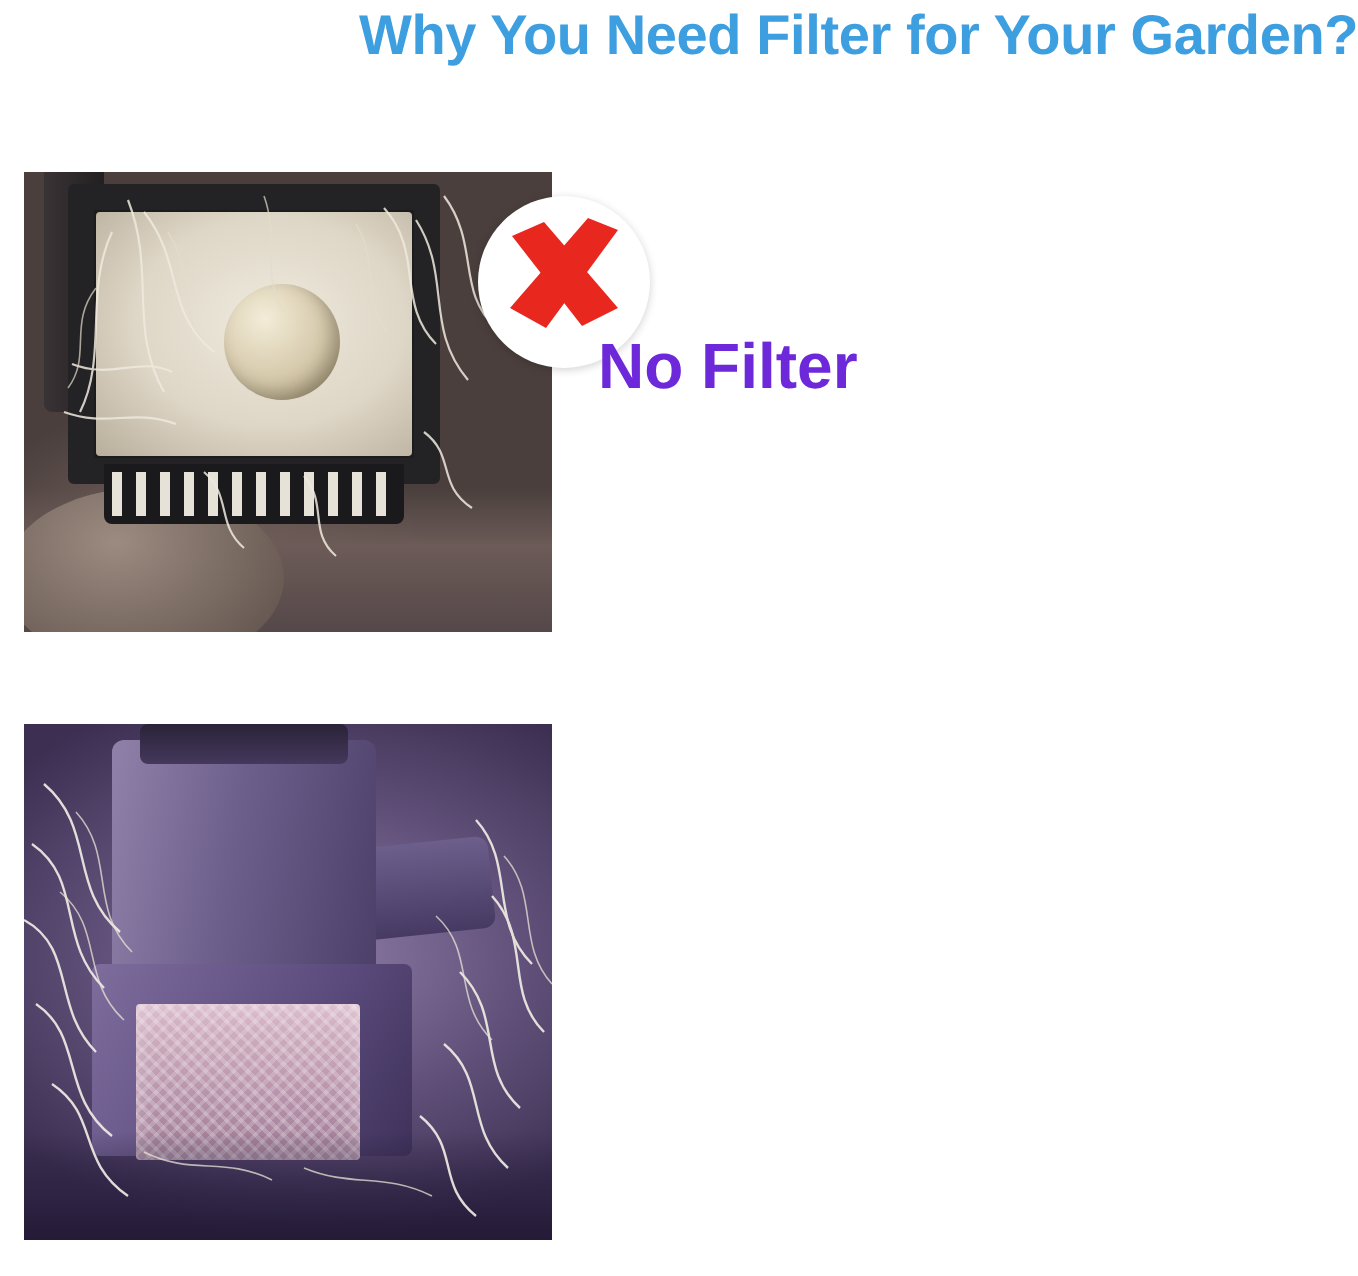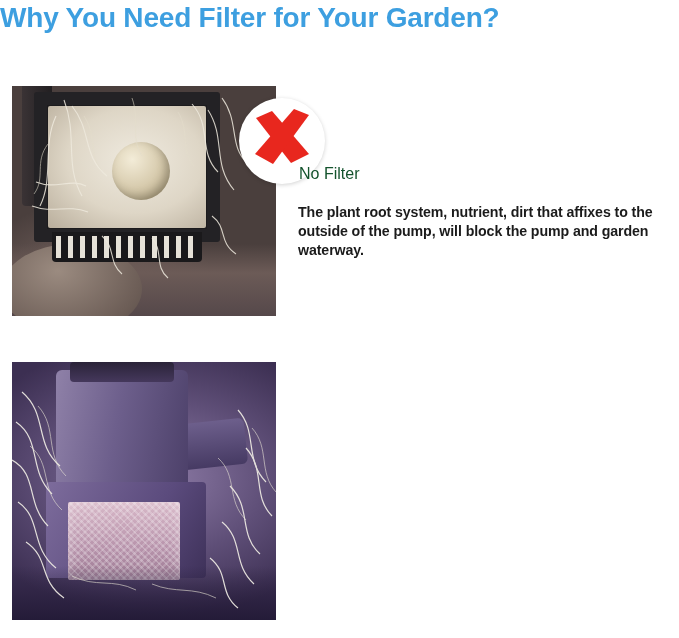--- a/index.html
+++ b/index.html
@@ -14,21 +14,21 @@
     font-family: "Liberation Sans", sans-serif;
     overflow: hidden;
   }
 
   
   .page-title {
     position: absolute;
     left: 0;
     top: 2px;
     width: 679px;
-    text-align: left;
+    text-align: right;
     font-size: 28px;
     font-weight: bold;
     color: #3d9fe0;
     letter-spacing: -0.2px;
     white-space: nowrap;
   }
 
   
   .section {
     position: absolute;
@@ -183,23 +183,23 @@
     border-radius: 50%;
     background: #ffffff;
     box-shadow: 0 1px 4px rgba(0,0,0,.18);
   }
   .x-badge svg { position: absolute; left: 0; top: 0; }
   .x-1 { left: 239px; top: 50px; }
 
   
   .heading {
     position: absolute;
-    font-size: 16px;
-    font-weight: normal;
-    color: #14532d;
+    font-size: 32px;
+    font-weight: bold;
+    color: #6d28d9;
     white-space: nowrap;
   }
   .h-1 { left: 299px; top: 117px; }
 
   .para {
     position: absolute;
     font-size: 14.2px;
     font-weight: bold;
     color: #1b1b1b;
     line-height: 19px;
@@ -250,21 +250,20 @@
 
   <div class="x-badge x-1">
     <div class="circle"></div>
     <svg width="86" height="86" viewBox="0 0 86 86">
       <path d="M17,20 L33,13 L70,56 L52,65 Z" fill="#e8271e"></path>
       <path d="M70,17 L55,11 L16,56 L34,66 Z" fill="#e8271e"></path>
     </svg>
   </div>
 
   <div class="heading h-1">No Filter</div>
-  <div class="para s1-p1">The plant root system, nutrient, dirt that affixes to the outside of the pump, will block the pump and garden waterway.</div>
 </div>
 
 <div class="section section-2">
 
   <div class="photo photo-2">
     <div class="p2-bg"></div>
     <div class="p2-tube"></div>
     <div class="p2-body"></div>
     <div class="p2-cap"></div>
     <div class="p2-base"></div>

